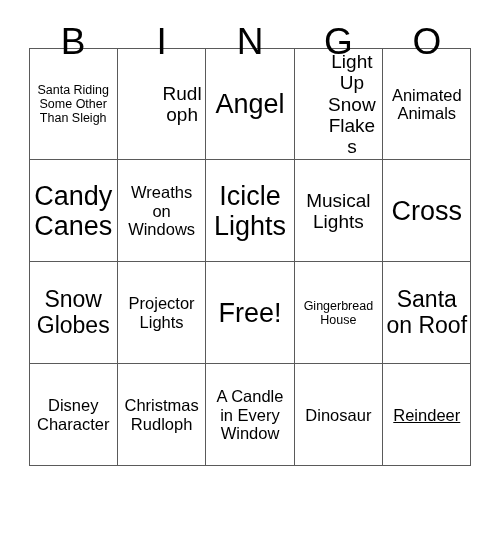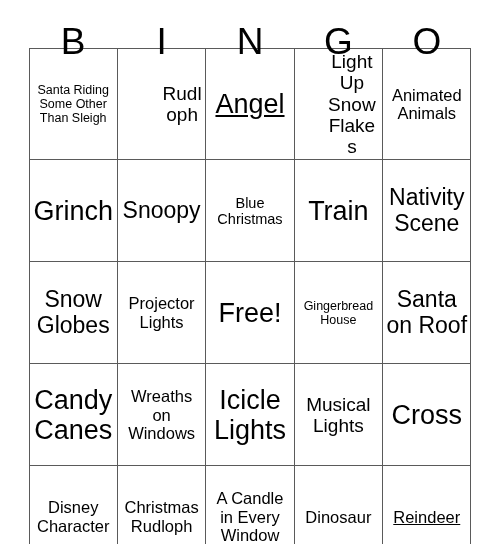--- a/index.html
+++ b/index.html
@@ -86,79 +86,62 @@
 
   <table id="grid" style="border-color: rgb(90, 90, 90);">
     <tbody>
       <tr>
         <td style="border-color: rgb(90, 90, 90);">
             <span class="cell-text fs-xs">Santa Riding Some Other Than Sleigh</span>
           </td>
         <td style="border-color: rgb(90, 90, 90); padding-left: 44px;">
             <span class="cell-text fs-lg">Rudloph</span>
           </td>
-        <td style="border-color: rgb(90, 90, 90); text-decoration: underline;">
+        <td style="border-color: rgb(90, 90, 90);">
             <span class="cell-text fs-xxl">Angel</span>
           </td>
         <td style="border-color: rgb(90, 90, 90); padding-left: 30px;">
             <span class="cell-text fs-lg">Light Up Snow Flakes</span>
           </td>
         <td style="border-color: rgb(90, 90, 90);">
             <span class="cell-text fs-md">Animated Animals</span>
           </td>
       </tr>
       <tr>
         <td style="border-color: rgb(90, 90, 90);">
-            <span class="cell-text fs-xxl">Grinch</span>
+            <span class="cell-text fs-xxl">Candy Canes</span>
           </td>
         <td style="border-color: rgb(90, 90, 90);">
-            <span class="cell-text fs-xl">Snoopy</span>
+            <span class="cell-text fs-md">Wreaths on Windows</span>
           </td>
         <td style="border-color: rgb(90, 90, 90);">
-            <span class="cell-text fs-sm">Blue Christmas</span>
+            <span class="cell-text fs-xxl">Icicle Lights</span>
           </td>
         <td style="border-color: rgb(90, 90, 90);">
-            <span class="cell-text fs-xxl">Train</span>
+            <span class="cell-text fs-lg">Musical Lights</span>
           </td>
         <td style="border-color: rgb(90, 90, 90);">
-            <span class="cell-text fs-xl">Nativity Scene</span>
+            <span class="cell-text fs-xxl">Cross</span>
           </td>
       </tr>
       <tr>
         <td style="border-color: rgb(90, 90, 90);">
             <span class="cell-text fs-xl">Snow Globes</span>
           </td>
         <td style="border-color: rgb(90, 90, 90);">
             <span class="cell-text fs-md">Projector Lights</span>
           </td>
         <td style="border-color: rgb(90, 90, 90);">
             <span class="cell-text fs-xxl">Free!</span>
           </td>
         <td style="border-color: rgb(90, 90, 90);">
             <span class="cell-text fs-xs">Gingerbread House</span>
           </td>
         <td style="border-color: rgb(90, 90, 90);">
             <span class="cell-text fs-xl">Santa on Roof</span>
-          </td>
-      </tr>
-      <tr>
-        <td style="border-color: rgb(90, 90, 90);">
-            <span class="cell-text fs-xxl">Candy Canes</span>
-          </td>
-        <td style="border-color: rgb(90, 90, 90);">
-            <span class="cell-text fs-md">Wreaths on Windows</span>
-          </td>
-        <td style="border-color: rgb(90, 90, 90);">
-            <span class="cell-text fs-xxl">Icicle Lights</span>
-          </td>
-        <td style="border-color: rgb(90, 90, 90);">
-            <span class="cell-text fs-lg">Musical Lights</span>
-          </td>
-        <td style="border-color: rgb(90, 90, 90);">
-            <span class="cell-text fs-xxl">Cross</span>
           </td>
       </tr>
       <tr>
         <td style="border-color: rgb(90, 90, 90);">
             <span class="cell-text fs-md">Disney Character</span>
           </td>
         <td style="border-color: rgb(90, 90, 90);">
             <span class="cell-text fs-md">Christmas Rudloph</span>
           </td>
         <td style="border-color: rgb(90, 90, 90); margin-top: 8px;">

